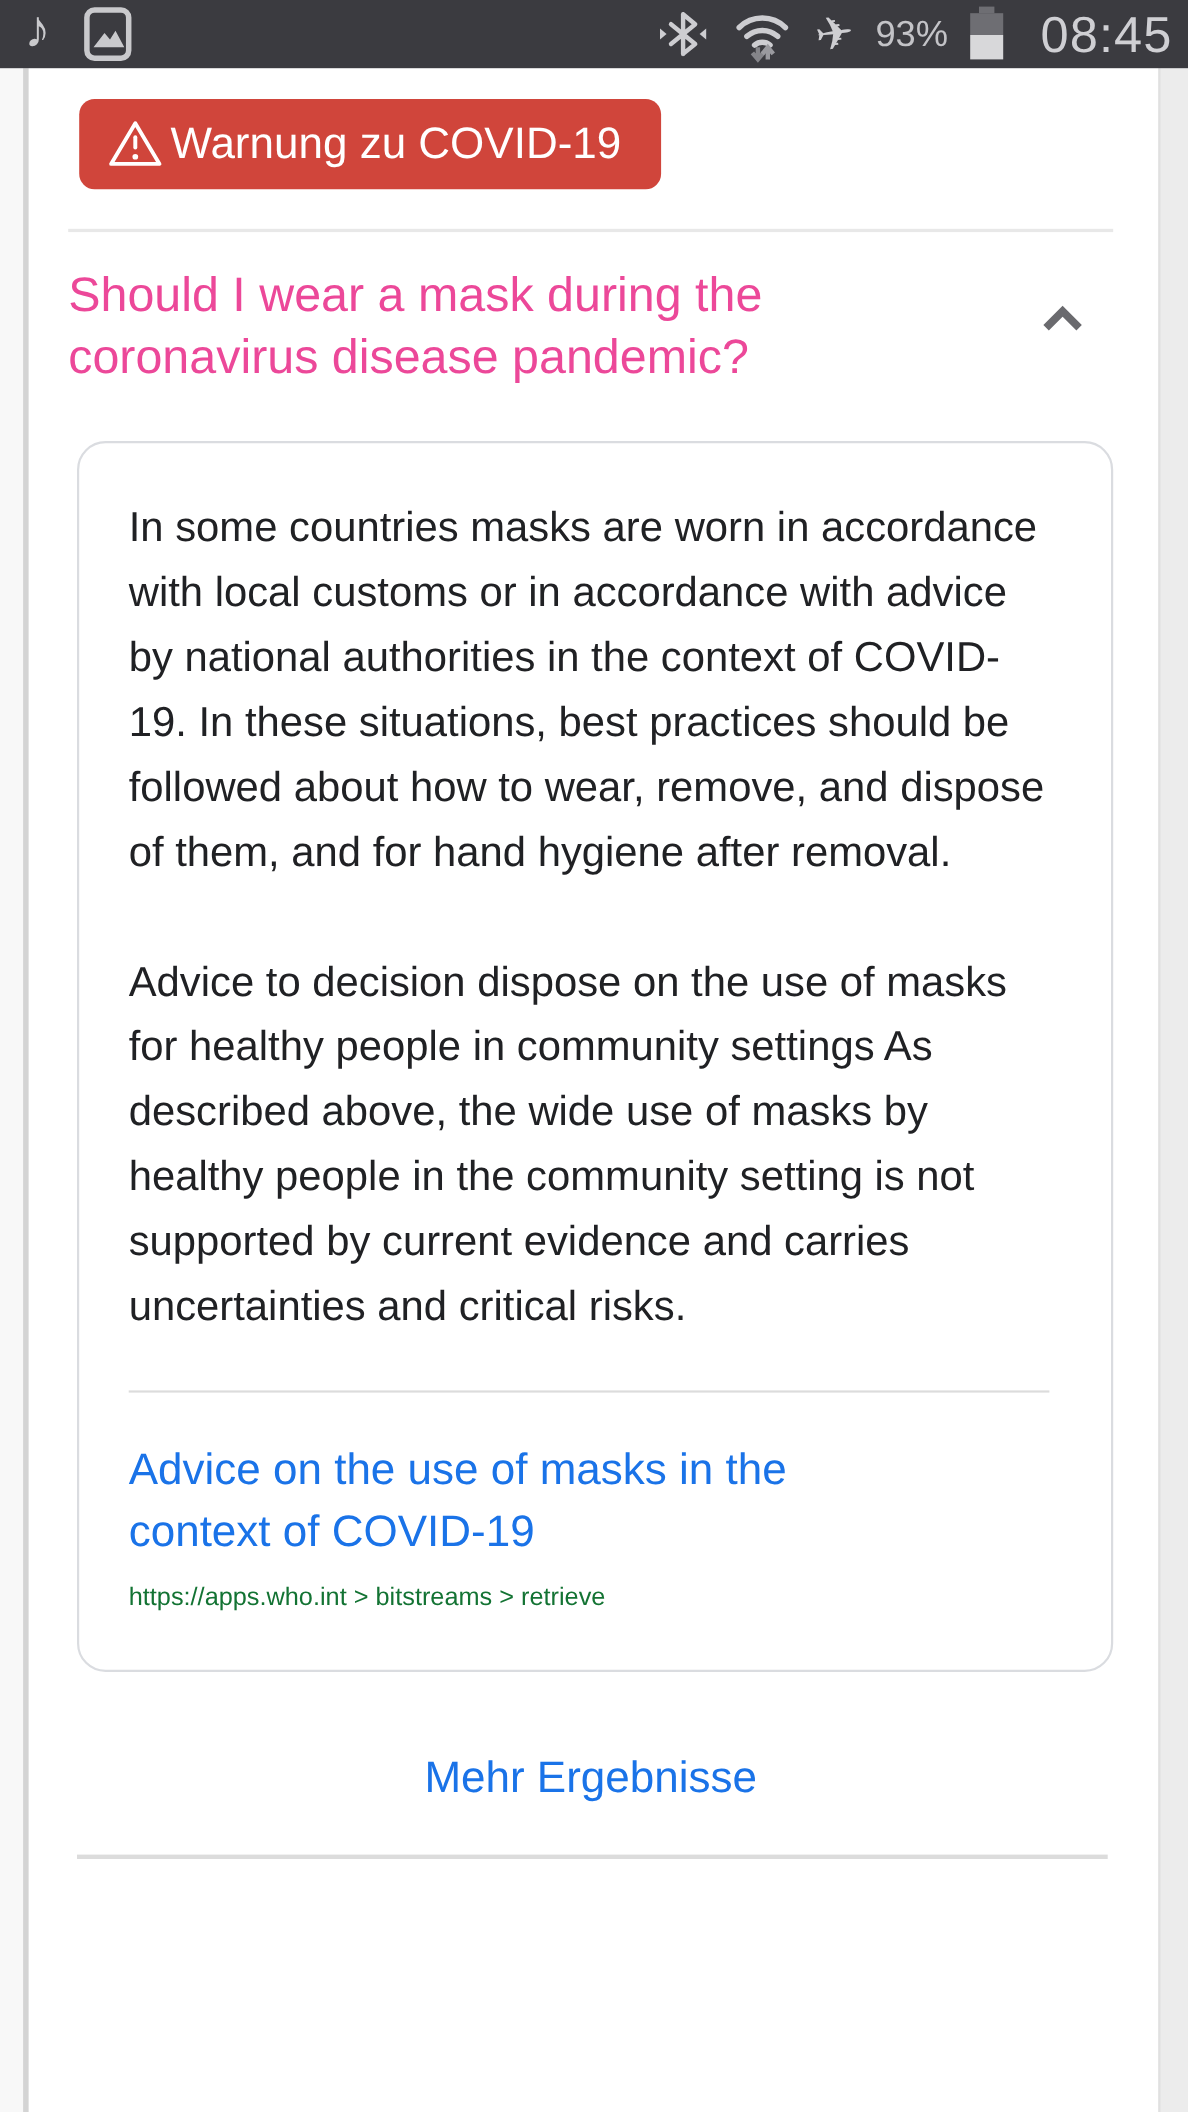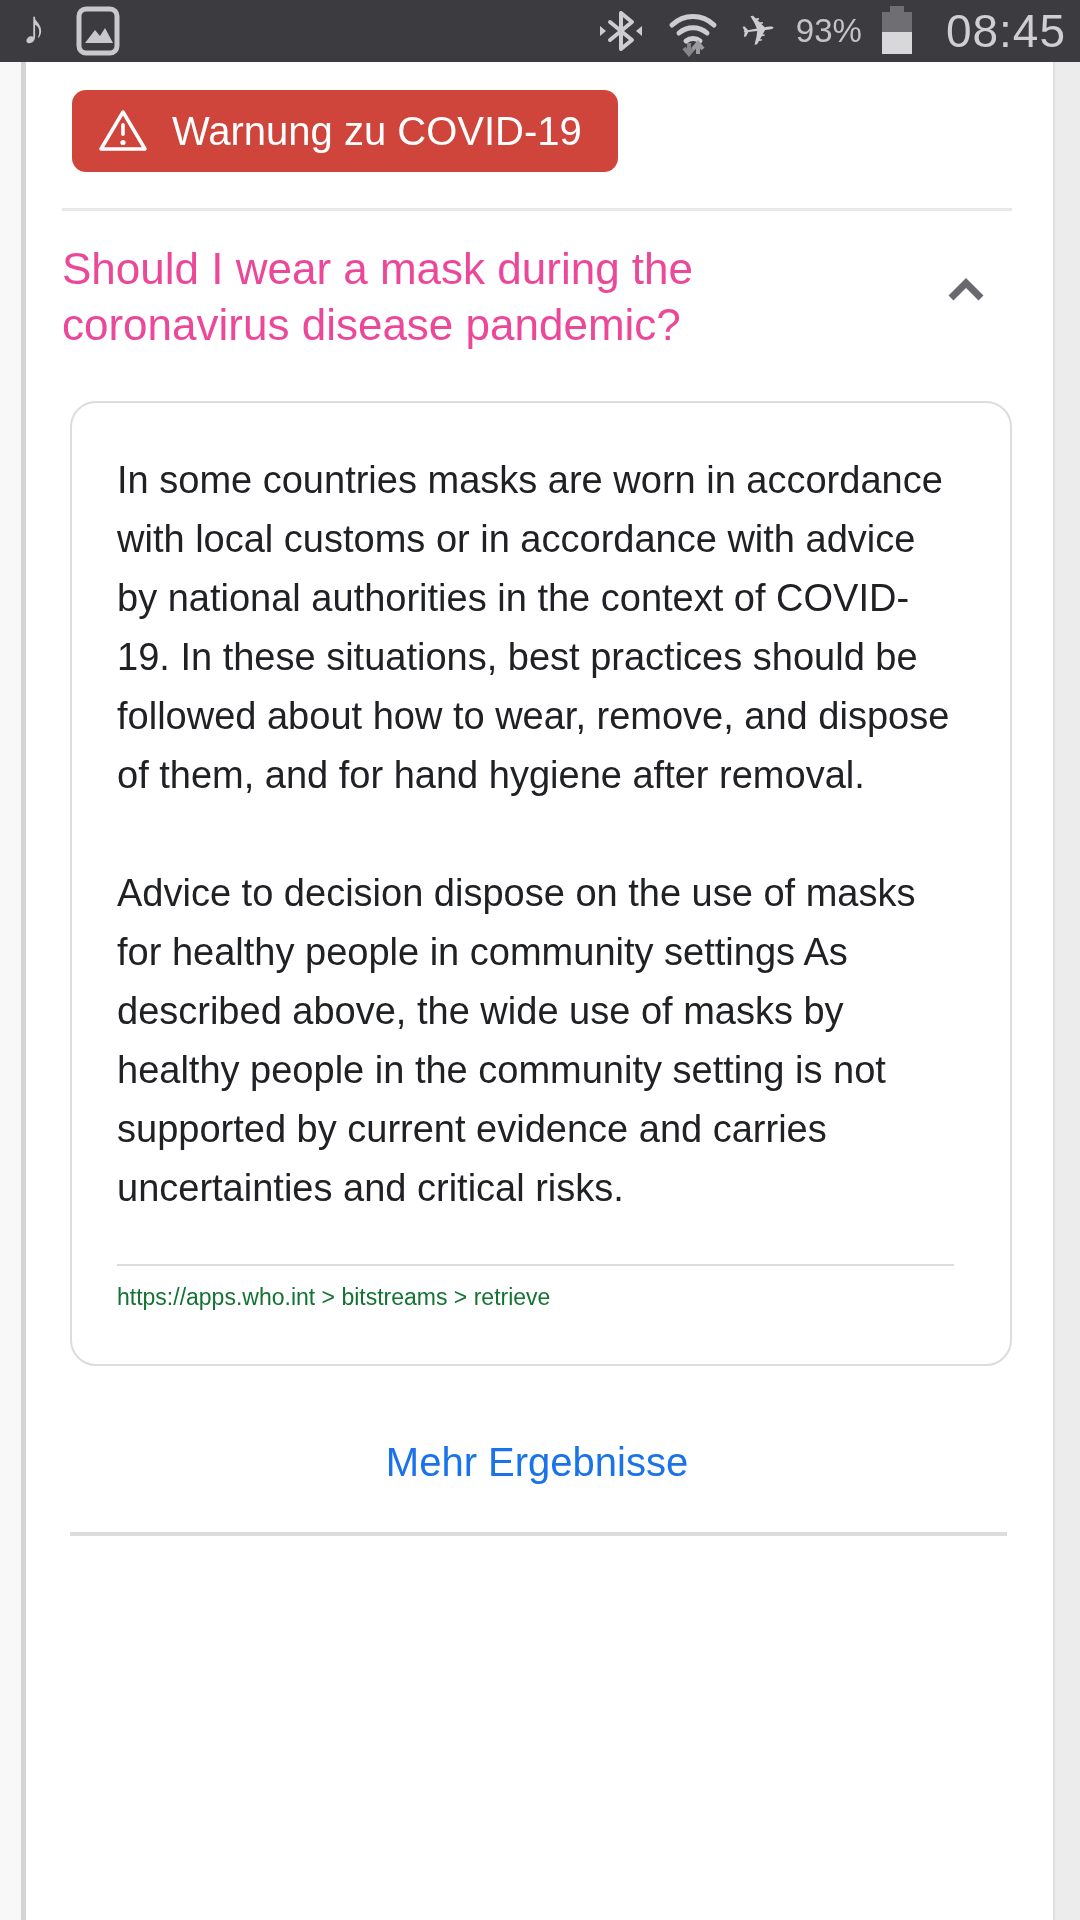--- a/index.html
+++ b/index.html
@@ -42,21 +42,21 @@
   }
   .gutter-right {
     position:absolute; top:62px; bottom:0; right:0; width:25px;
     background:#ececec; border-left:2px solid #e0e0e0; z-index:5;
   }
 
   
   .main { padding:0 68px 0 62px; box-sizing:border-box; }
 
   .warning-banner {
-    display:inline-flex; align-items:center; gap:24px;
+    display:inline-flex; align-items:center; gap:7px;
     margin:28px 0 0 10px;
     background:var(--warning-red, #d0453b);
     color:#ffffff;
     border-radius:14px;
     padding:18px 36px 18px 26px;
     font-size:40px;
     border:none; cursor:pointer;
     font-family:inherit;
   }
   .warning-banner .warn-icon { display:flex; }
@@ -172,20 +172,21 @@
       </svg>
     </span>
   </div>
 
   <div class="answer-card">
     <p class="answer-p">In some countries masks are worn in accordance with local customs or in accordance with advice by national authorities in the context of COVID-19. In these situations, best practices should be followed about how to wear, remove, and dispose of them, and for hand hygiene after removal.</p>
     <p class="answer-p">Advice to decision dispose on the use of masks for healthy people in community settings As described above, the wide use of masks by healthy people in the community setting is not supported by current evidence and carries uncertainties and critical risks.</p>
 
     <div class="card-divider"></div>
 
+    <a class="source-link">Advice on the use of masks in the context of COVID-19</a>
     <div class="source-url">https://apps.who.int &gt; bitstreams &gt; retrieve</div>
   </div>
 
   <a class="more-results">Mehr Ergebnisse</a>
 
   <div class="bottom-divider"></div>
 
 </div>
 
 </body></html>

